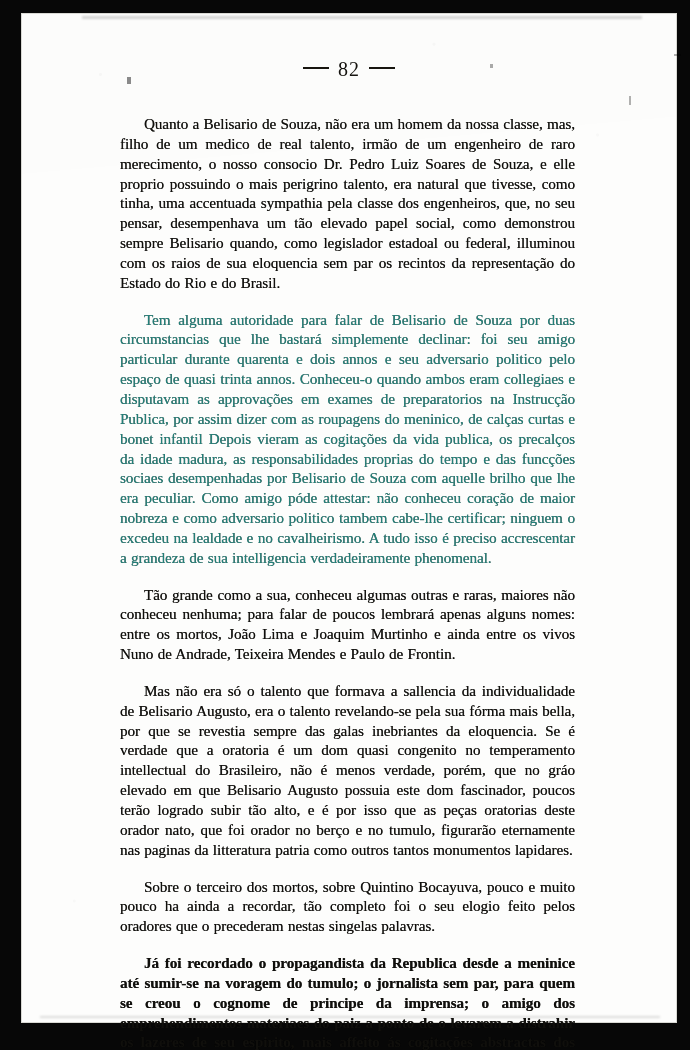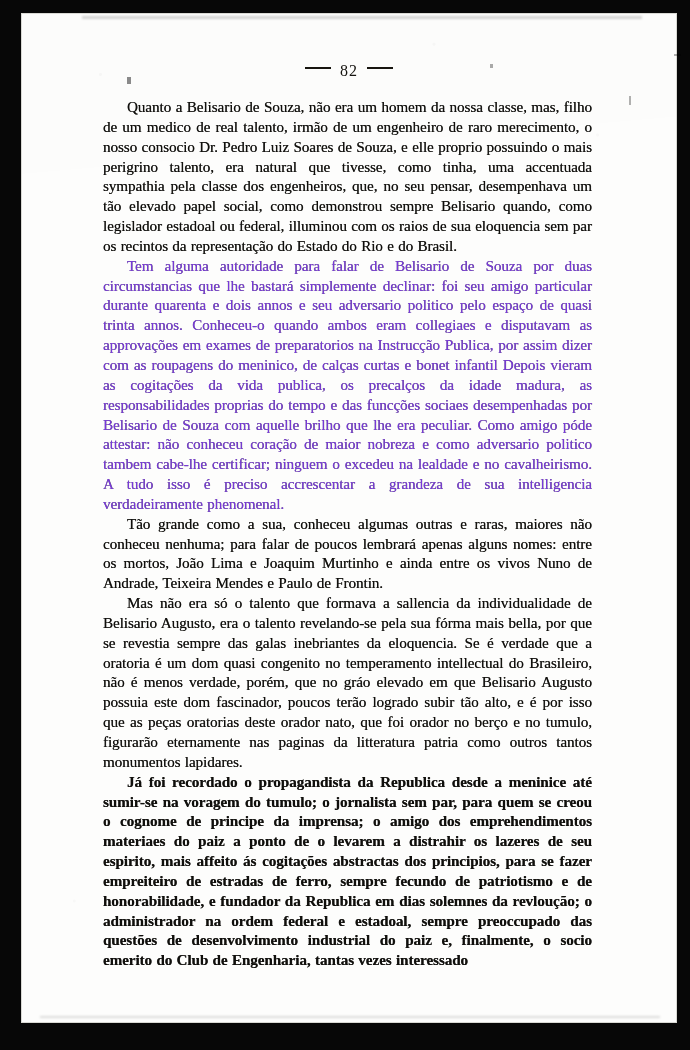--- a/index.html
+++ b/index.html
@@ -62,53 +62,53 @@
   }
   #folio .rule {
     display: inline-block;
     width: 26px;
     height: 2px;
     background: #17150f;
     vertical-align: 7px;
     margin: 0 9px;
   }
   #folio .num {
-    font-size: 16px;
+    font-size: 20px;
     font-weight: 400;
   }
 
   
   #text-block {
     position: absolute;
     left: 81px;
     top: 84px;
     width: 489px;
   }
   .para {
-    margin: 0;
+    margin: 17px;
     text-indent: 24px;
     text-align: justify;
     font-size: 15.1px;
     line-height: 19.85px;
     color: #100f0c;
     font-family: "Liberation Serif", "DejaVu Serif", serif;
     letter-spacing: -0.05px;
     word-spacing: .6px;
     
     -webkit-font-smoothing: none;
     text-shadow: 0.18px 0 0 rgba(10,10,8,.55), -0.12px 0.12px 0 rgba(10,10,8,.3);
   }
   .para.last {
     text-align: justify;
     font-weight: bold;
   }
 
   
   .faded {
-    color: #6d28d9;
+    color: #0f766e;
     opacity: .92;
   }
 
   
   .edge-smudge {
     position: absolute;
     pointer-events: none;
     background: rgba(0,0,0,.10);
     filter: blur(1.2px);
   }
@@ -136,20 +136,21 @@
 
     <div id="folio">
       <span class="rule"></span><span class="num">82</span><span class="rule"></span>
     </div>
 
     <div id="text-block">
       <p class="para">Quanto a Belisario de Souza, não era um homem da nossa classe, mas, filho de um medico de real talento, irmão de um engenheiro de raro merecimento, o nosso consocio Dr. Pedro Luiz Soares de Souza, e elle proprio possuindo o mais perigrino talento, era natural que tivesse, como tinha, uma accentuada sympathia pela classe dos engenheiros, que, no seu pensar, desempenhava um tão elevado papel social, como demonstrou sempre Belisario quando, como legislador estadoal ou federal, illuminou com os raios de sua eloquencia sem par os recintos da representação do Estado do Rio e do Brasil.</p>
       <p class="para faded">Tem alguma autoridade para falar de Belisario de Souza por duas circumstancias que lhe bastará simplemente declinar: foi seu amigo particular durante quarenta e dois annos e seu adversario politico pelo espaço de quasi trinta annos. Conheceu-o quando ambos eram collegiaes e disputavam as approvações em exames de preparatorios na Instrucção Publica, por assim dizer com as roupagens do meninico, de calças curtas e bonet infantil Depois vieram as cogitações da vida publica, os precalços da idade madura, as responsabilidades proprias do tempo e das funcções sociaes desempenhadas por Belisario de Souza com aquelle brilho que lhe era peculiar. Como amigo póde attestar: não conheceu coração de maior nobreza e como adversario politico tambem cabe-lhe certificar; ninguem o excedeu na lealdade e no cavalheirismo. A tudo isso é preciso accrescentar a grandeza de sua intelligencia verdadeiramente phenomenal.</p>
       <p class="para">Tão grande como a sua, conheceu algumas outras e raras, maiores não conheceu nenhuma; para falar de poucos lembrará apenas alguns nomes: entre os mortos, João Lima e Joaquim Murtinho e ainda entre os vivos Nuno de Andrade, Teixeira Mendes e Paulo de Frontin.</p>
       <p class="para">Mas não era só o talento que formava a sallencia da individualidade de Belisario Augusto, era o talento revelando-se pela sua fórma mais bella, por que se revestia sempre das galas inebriantes da eloquencia. Se é verdade que a oratoria é um dom quasi congenito no temperamento intellectual do Brasileiro, não é menos verdade, porém, que no gráo elevado em que Belisario Augusto possuia este dom fascinador, poucos terão logrado subir tão alto, e é por isso que as peças oratorias deste orador nato, que foi orador no berço e no tumulo, figurarão eternamente nas paginas da litteratura patria como outros tantos monumentos lapidares.</p>
+      <p class="para">Sobre o terceiro dos mortos, sobre Quintino Bocayuva, pouco e muito pouco ha ainda a recordar, tão completo foi o seu elogio feito pelos oradores que o precederam nestas singelas palavras.</p>
       <p class="para last">Já foi recordado o propagandista da Republica desde a meninice até sumir-se na voragem do tumulo; o jornalista sem par, para quem se creou o cognome de principe da imprensa; o amigo dos emprehendimentos materiaes do paiz a ponto de o levarem a distrahir os lazeres de seu espirito, mais affeito ás cogitações abstractas dos principios, para se fazer empreiteiro de estradas de ferro, sempre fecundo de patriotismo e de honorabilidade, e fundador da Republica em dias solemnes da revloução; o administrador na ordem federal e estadoal, sempre preoccupado das questões de desenvolvimento industrial do paiz e, finalmente, o socio emerito do Club de Engenharia, tantas vezes interessado</p>
     </div>
 
     <div class="edge-smudge" id="smudge-top"></div>
     <div class="edge-smudge" id="smudge-bottom"></div>
     <div class="edge-smudge" id="speck-a"></div>
     <div class="edge-smudge" id="speck-b"></div>
     <div class="edge-smudge" id="speck-c"></div>
     <div class="edge-smudge" id="speck-d"></div>
 

